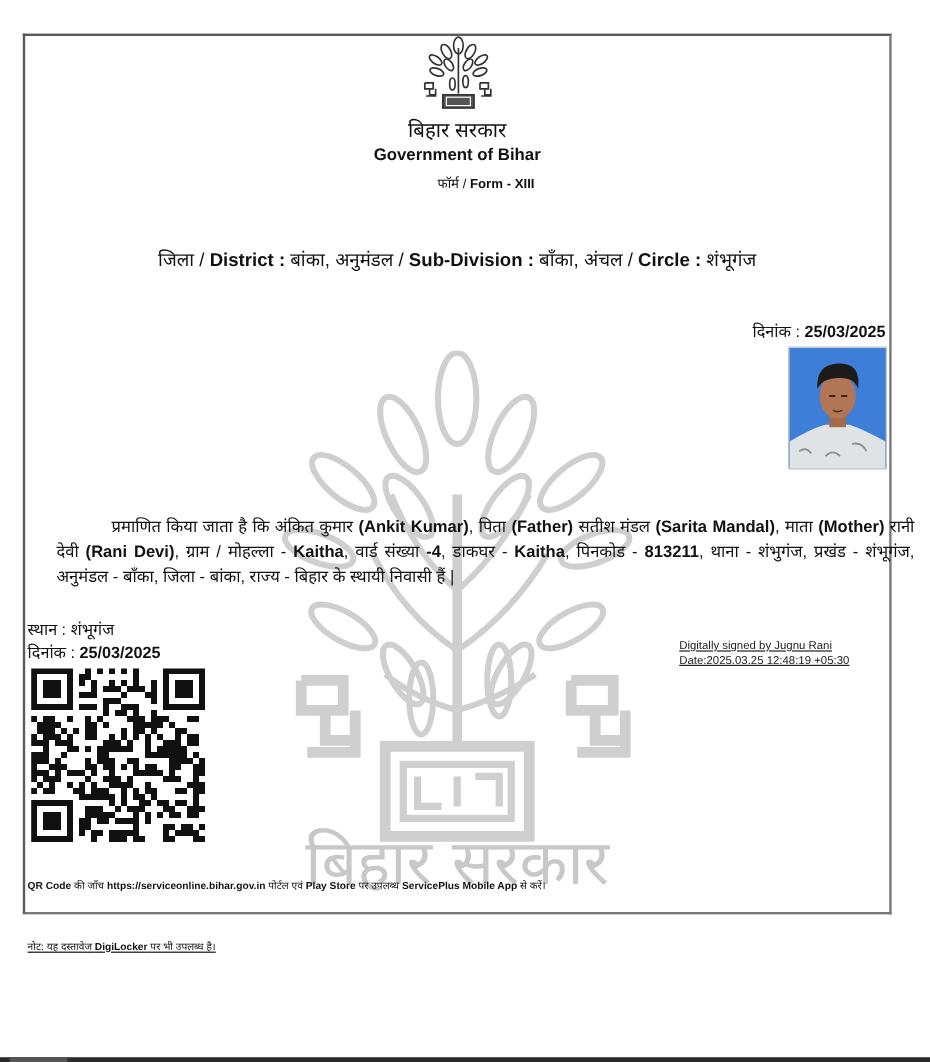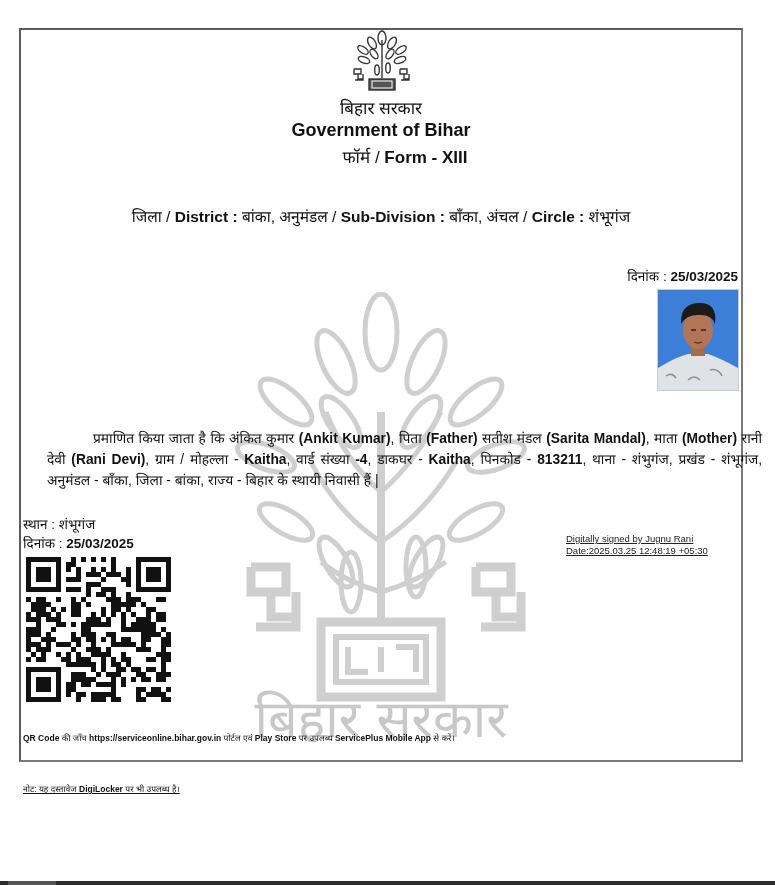--- a/index.html
+++ b/index.html
@@ -2,22 +2,22 @@
 <html><head>
 <meta charset="utf-8">
 <style>
   html, body { margin:0; padding:0; background:#ffffff; }
   body { width:775px; height:885px; position:relative; overflow:hidden; font-family:"Liberation Sans", sans-serif; color:#111; }
   .page { position:absolute; left:19px; top:28px; width:720px; height:730px; border:2px solid #7a7a7a; border-top-color:#5a5a5a; border-left-color:#5a5a5a; background:#fff; box-sizing:content-box; }
   .abs { position:absolute; }
   .center { left:0; right:0; text-align:center; }
   .emblem-small { left:329px; top:0px; width:64px; height:62px; }
   .h-hindi { top:66px; font-size:17px; }
-  .h-gov { top:90px; font-size:18px; font-weight:bold; }
-  .h-form { top:115px; font-size:17px;padding-left:48px; }
+  .h-gov { top:90px; font-size:14px; font-weight:bold; }
+  .h-form { top:115px; font-size:11px;padding-left:48px; }
   .h-form b { font-weight:bold; }
   .h-title { top:152px; font-size:15.5px; }
   .h-dist { top:175px; font-size:15.5px; }
   .cert-no { left:2px; top:237px; font-size:13.5px; }
   .cert-date { right:3px; top:237px; font-size:13.5px; }
   .photo { left:636px; top:259px; width:80px; height:100px; border:1px solid #ccc; overflow:hidden; background:#3f7fd6; }
   .watermark { left:205px; top:262px; width:310px; height:450px; pointer-events:none; }
   .para { left:2px; top:398px; width:715px; font-size:13.8px; line-height:21px; text-align:justify;margin-left:24px; }
   .para .indent { display:inline-block; width:46px; }
   .place { left:2px; top:485px; font-size:13.5px; }

